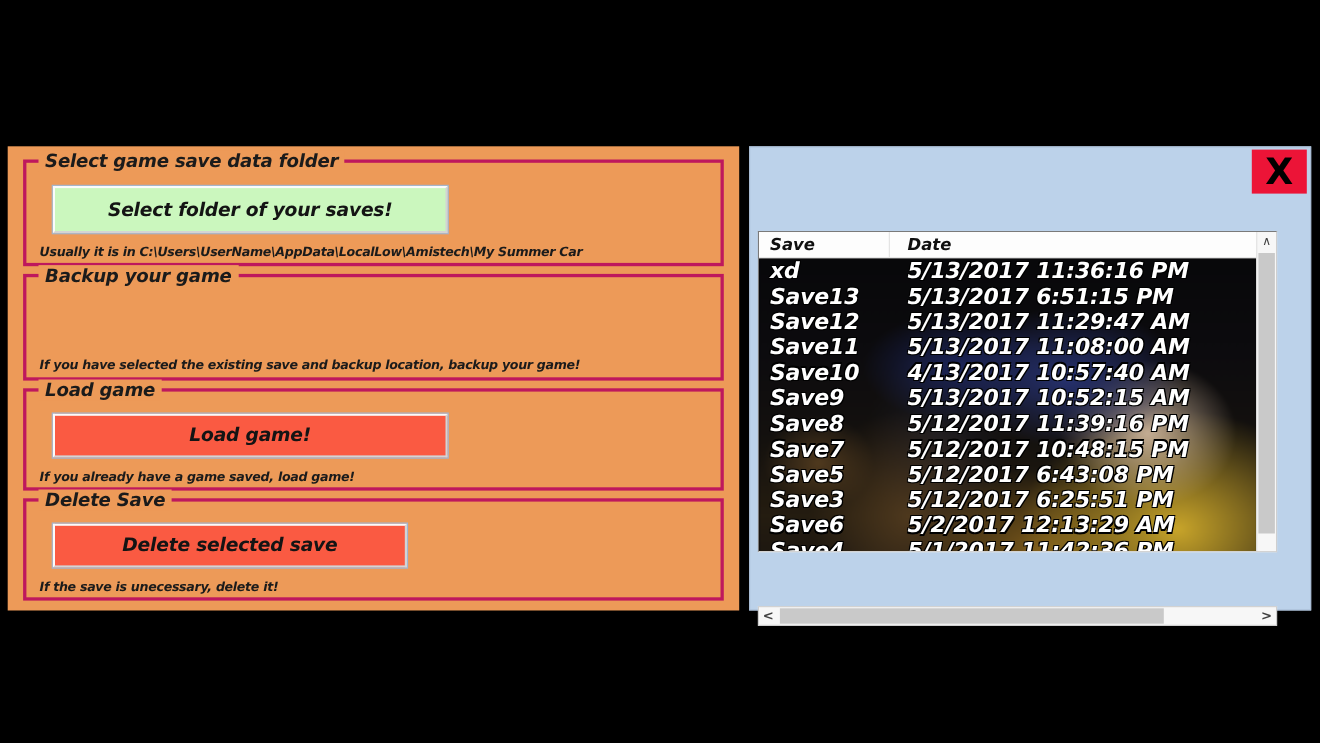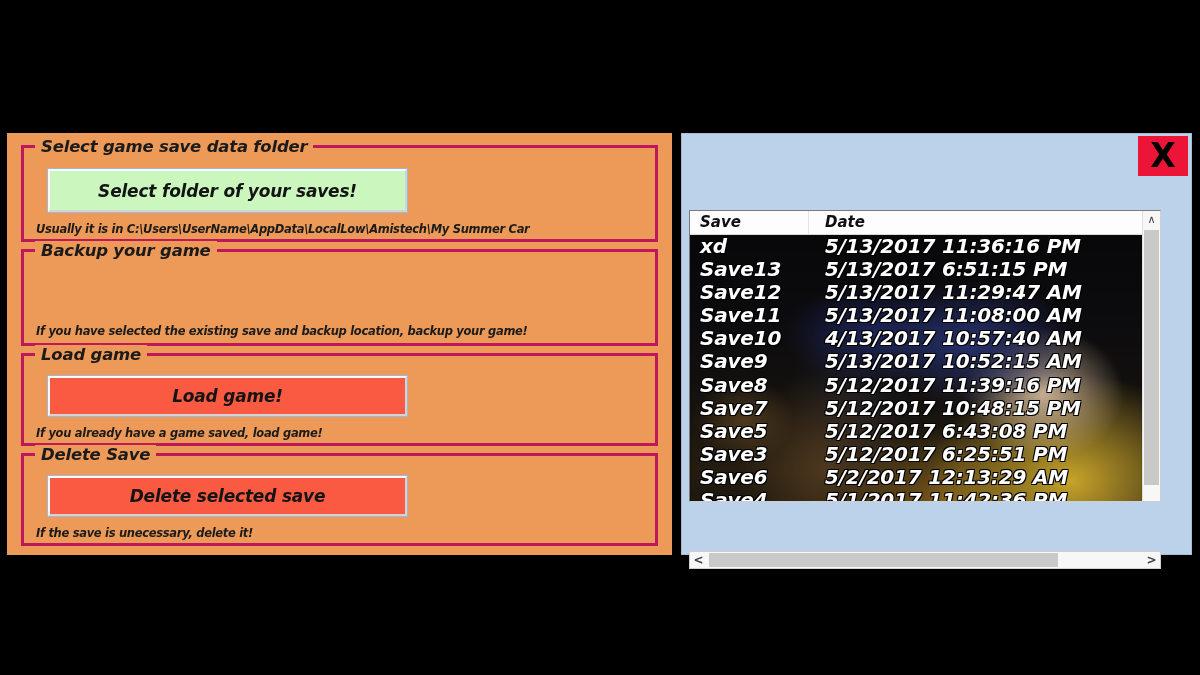--- a/index.html
+++ b/index.html
@@ -84,21 +84,21 @@
 
   
   #gb-select  { top: 12px;  width: 637px; height: 97px; }
   #gb-backup  { top: 116px; width: 637px; height: 97px; }
   #gb-load    { top: 220px; width: 637px; height: 93px; }
   #gb-delete  { top: 320px; width: 637px; height: 93px; }
 
   #btn-select-folder { left: 24px; top: 21px;  width: 359px; height: 43px; }
   #btn-backup        { left: 24px; top: 21px;  width: 359px; height: 40px; }
   #btn-load          { left: 24px; top: 20px;  width: 359px; height: 40px; }
-  #btn-delete        { left: 24px; top: 20px;  width: 359px; height: 40px; }
+  #btn-delete        { left: 24px; top: 20px;  width: 322px; height: 40px; }
 
   #hint-select { top: 74px; }
   #hint-backup { top: 72px; }
   #hint-load   { top: 70px; }
   #hint-delete { top: 70px; }
 
   
   #right-panel {
     position: absolute;
     left: 681px;

